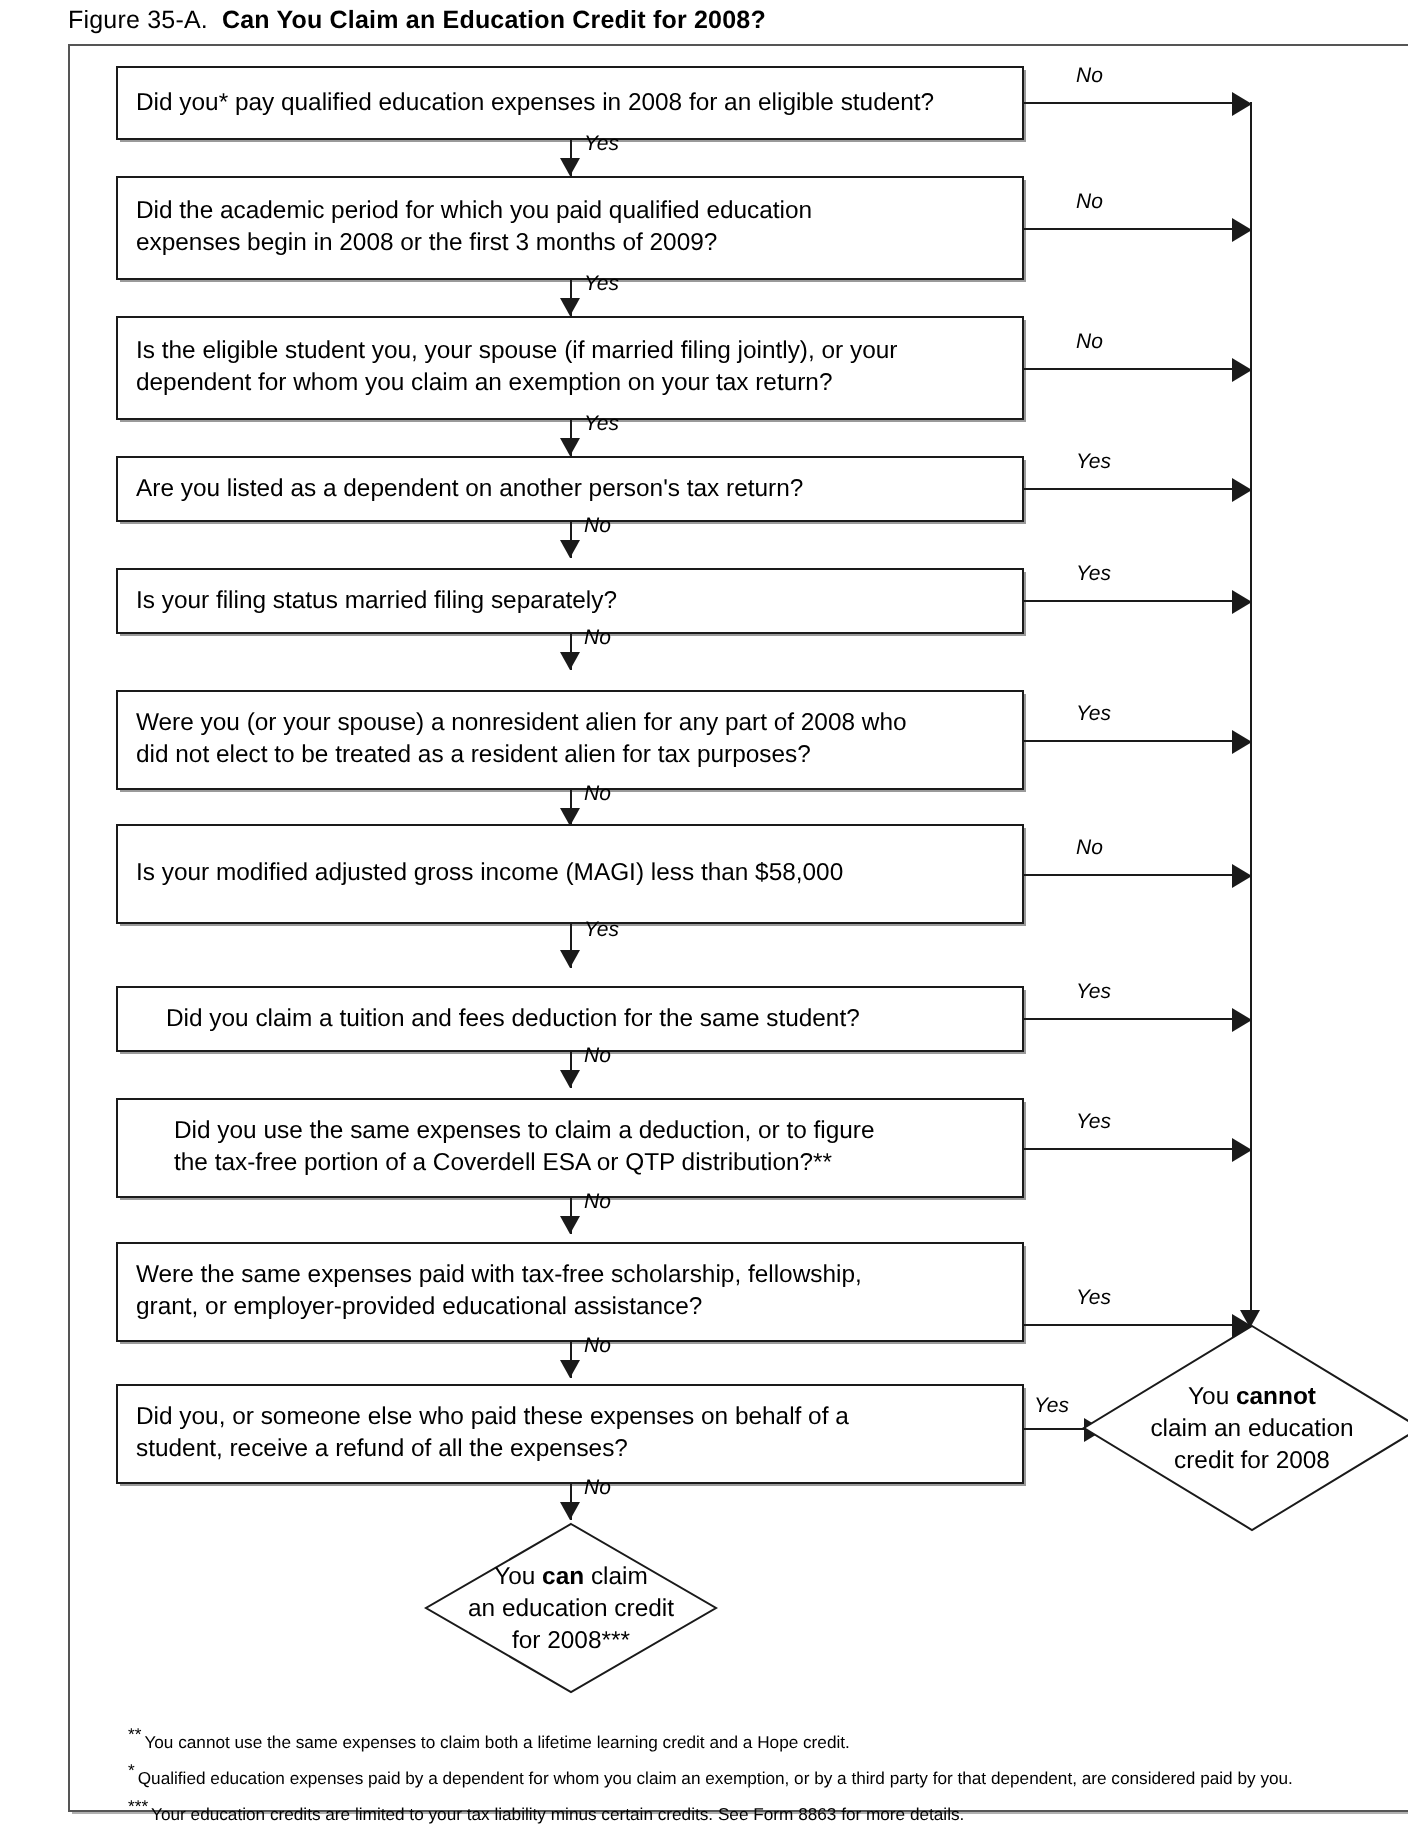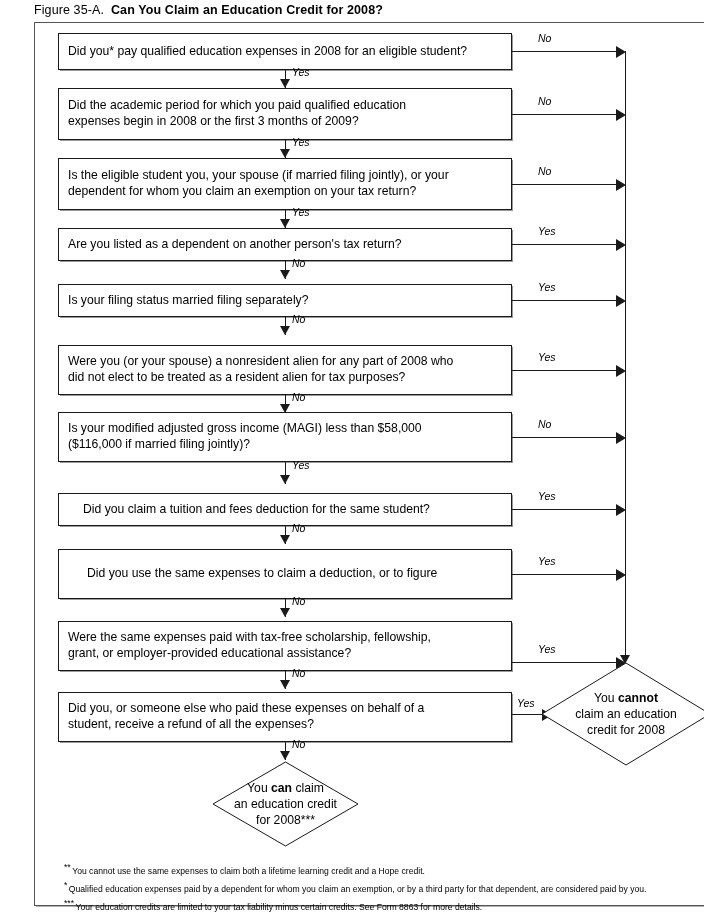--- a/index.html
+++ b/index.html
@@ -209,21 +209,20 @@
   <div class="hconn" style="left:484px; top:370px; width:105px;"></div>
   <div class="harrow" style="left:588px; top:365px;"></div>
   <div class="edge-label" style="left:510px; top:351px;">Yes</div>
   <div class="vconn" style="left:257px; top:395px; height:18px;"></div>
   <div class="varrow" style="left:251.5px; top:404px;"></div>
   <div class="edge-label" style="left:264px; top:391px;">No</div>
 
   <div class="node-box" style="left:30px; top:412px; width:454px; height:50px;">
     <span>
       <span class="txt">Is your modified adjusted gross income (MAGI) less than $58,000</span>
-      <span class="txt">($116,000 if married filing jointly)?</span>
     </span>
   </div>
   <div class="hconn" style="left:484px; top:437px; width:105px;"></div>
   <div class="harrow" style="left:588px; top:432px;"></div>
   <div class="edge-label" style="left:510px; top:418px;">No</div>
   <div class="vconn" style="left:257px; top:462px; height:22px;"></div>
   <div class="varrow" style="left:251.5px; top:475px;"></div>
   <div class="edge-label" style="left:264px; top:459px;">Yes</div>
 
   <div class="node-box" style="left:30px; top:493px; width:454px; height:33px;padding-left:24px;">
@@ -232,20 +231,21 @@
   <div class="hconn" style="left:484px; top:509px; width:105px;"></div>
   <div class="harrow" style="left:588px; top:504px;"></div>
   <div class="edge-label" style="left:510px; top:490px;">Yes</div>
   <div class="vconn" style="left:257px; top:526px; height:18px;"></div>
   <div class="varrow" style="left:251.5px; top:535px;"></div>
   <div class="edge-label" style="left:264px; top:522px;">No</div>
 
   <div class="node-box" style="left:30px; top:549px; width:454px; height:50px;padding-left:28px;">
     <span>
       <span class="txt">Did you use the same expenses to claim a deduction, or to figure</span>
+      <span class="txt">the tax-free portion of a Coverdell ESA or QTP distribution?**</span>
     </span>
   </div>
   <div class="hconn" style="left:484px; top:574px; width:105px;"></div>
   <div class="harrow" style="left:588px; top:569px;"></div>
   <div class="edge-label" style="left:510px; top:555px;">Yes</div>
   <div class="vconn" style="left:257px; top:599px; height:18px;"></div>
   <div class="varrow" style="left:251.5px; top:608px;"></div>
   <div class="edge-label" style="left:264px; top:595px;">No</div>
 
   <div class="node-box" style="left:30px; top:621px; width:454px; height:50px;">

